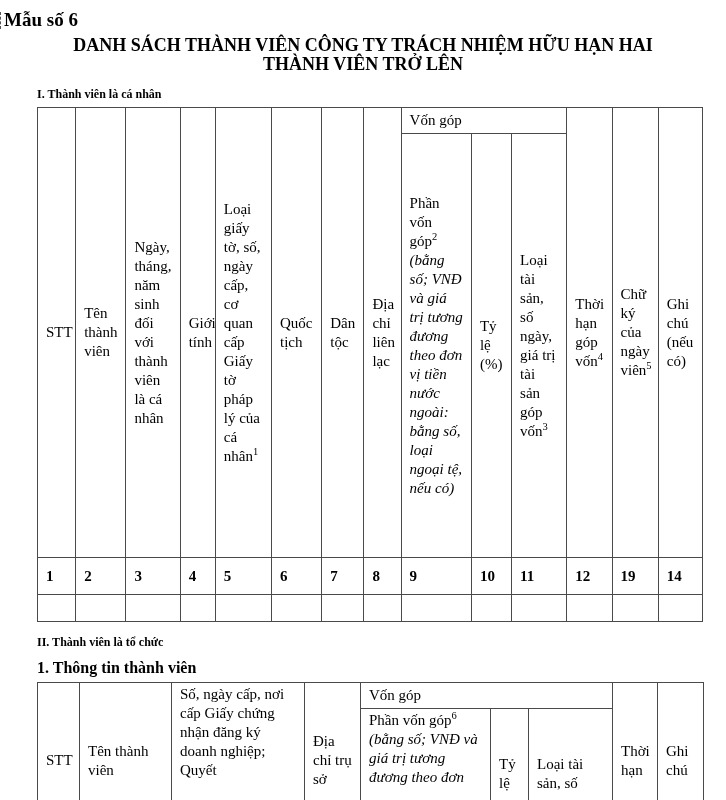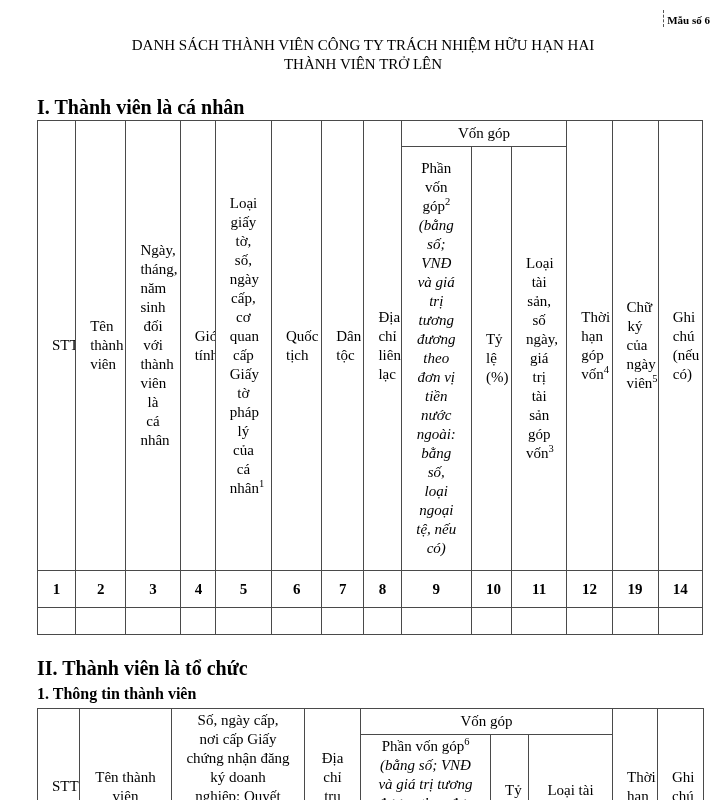--- a/index.html
+++ b/index.html
@@ -1,29 +1,29 @@
 <!DOCTYPE html>
 <html><head>
 <meta charset="utf-8">
 <style>
   html,body{margin:0;padding:0;}
   body{
     width:726px;height:800px;overflow:hidden;background:#ffffff;color:#000;
     font-family:"Liberation Serif","DejaVu Serif",serif;
   }
   .page{position:relative;width:726px;height:800px;}
-  .form-label-row{text-align:right;padding:10px 16px 0 0;font-weight:bold;font-size:11px;line-height:20px;}
+  .form-label-row{padding:10px 16px 0 0;font-weight:bold;font-size:19px;line-height:20px;}
   .cursor-mark{display:inline-block;width:2px;height:17px;border-left:1px dashed #555;vertical-align:-3px;margin-right:1px;}
-  .doc-title{text-align:center;font-weight:normal;font-size:15px;line-height:19px;margin-top:6px;}
-  .sec-heading{font-weight:bold;font-size:20px;margin:24px 0 4px 37px;line-height:18px;}
+  .doc-title{text-align:center;font-weight:bold;font-size:18px;line-height:19px;margin-top:6px;}
+  .sec-heading{font-weight:bold;font-size:12px;margin:11px 0 4px 37px;line-height:18px;}
   .sub-heading{font-weight:bold;font-size:16px;margin:8px 0 5px 37px;line-height:18px;}
   table{border-collapse:collapse;table-layout:fixed;margin-left:37px;width:666px;}
   td{
-    border:1px solid #4a4a4a;text-align:center;vertical-align:middle;
-    font-size:15px;line-height:19px;padding:0 14px;overflow:hidden;word-wrap:normal;
+    border:1px solid #4a4a4a;text-align:left;vertical-align:middle;
+    font-size:15px;line-height:19px;padding:0 8px;overflow:hidden;word-wrap:normal;
   }
   tr.rowA{height:26px;}
   tr.rowB{height:424px;}
   tr.rowC{height:37px;}
   tr.rowD{height:27px;}
   tr.rowC td{font-weight:bold;}
   sup{font-size:10.5px;line-height:0;vertical-align:super;}
   .note{font-style:italic;}
   .top{vertical-align:top;padding-top:2px;}
   .t2 tr.rowA2{height:26px;}

